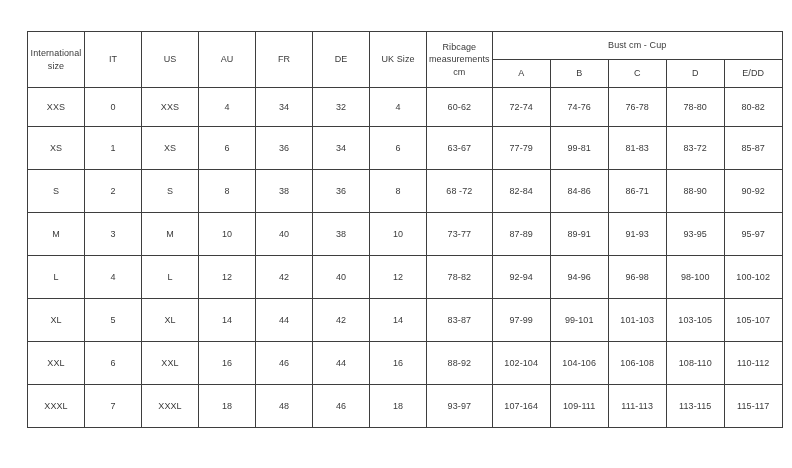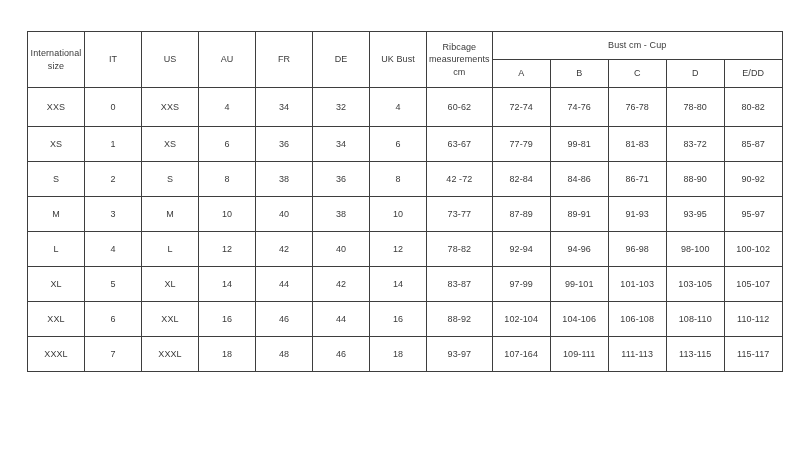--- a/index.html
+++ b/index.html
@@ -29,21 +29,21 @@
     color: #3a3a3a;
     text-align: center;
     vertical-align: middle;
     padding: 0 2px;
     line-height: 1.4;
     letter-spacing: 0.1px;
     overflow: hidden;
   }
   tr.header-row-1 { height: 28px; }
   tr.header-row-2 { height: 28px; }
-  tbody tr { height: 35px; }
+  tbody tr { height: 43px; }
   tbody tr:first-child { height: 39px; }
 </style>
 </head>
 <body>
 
 <table class="size-chart">
   <colgroup>
     <col style="width:57px">
       <col style="width:57px">
       <col style="width:57px">
@@ -59,21 +59,21 @@
     <col style="width:58px">
   </colgroup>
   <thead>
     <tr class="header-row-1">
       <th rowspan="2">International size</th>
       <th rowspan="2">IT</th>
       <th rowspan="2">US</th>
       <th rowspan="2">AU</th>
       <th rowspan="2">FR</th>
       <th rowspan="2">DE</th>
-      <th rowspan="2">UK Bust</th>
+      <th rowspan="2">UK Size</th>
       <th rowspan="2">Ribcage measurements cm</th>
       <th colspan="5">Bust cm - Cup</th>
     </tr>
     <tr class="header-row-2">
       <th>A</th>
       <th>B</th>
       <th>C</th>
       <th>D</th>
       <th>E/DD</th>
     </tr>
@@ -110,21 +110,21 @@
         <td>85-87</td>
       </tr>
       <tr>
         <td>S</td>
         <td>2</td>
         <td>S</td>
         <td>8</td>
         <td>38</td>
         <td>36</td>
         <td>8</td>
-        <td>42 -72</td>
+        <td>68 -72</td>
         <td>82-84</td>
         <td>84-86</td>
         <td>86-71</td>
         <td>88-90</td>
         <td>90-92</td>
       </tr>
       <tr>
         <td>M</td>
         <td>3</td>
         <td>M</td>

